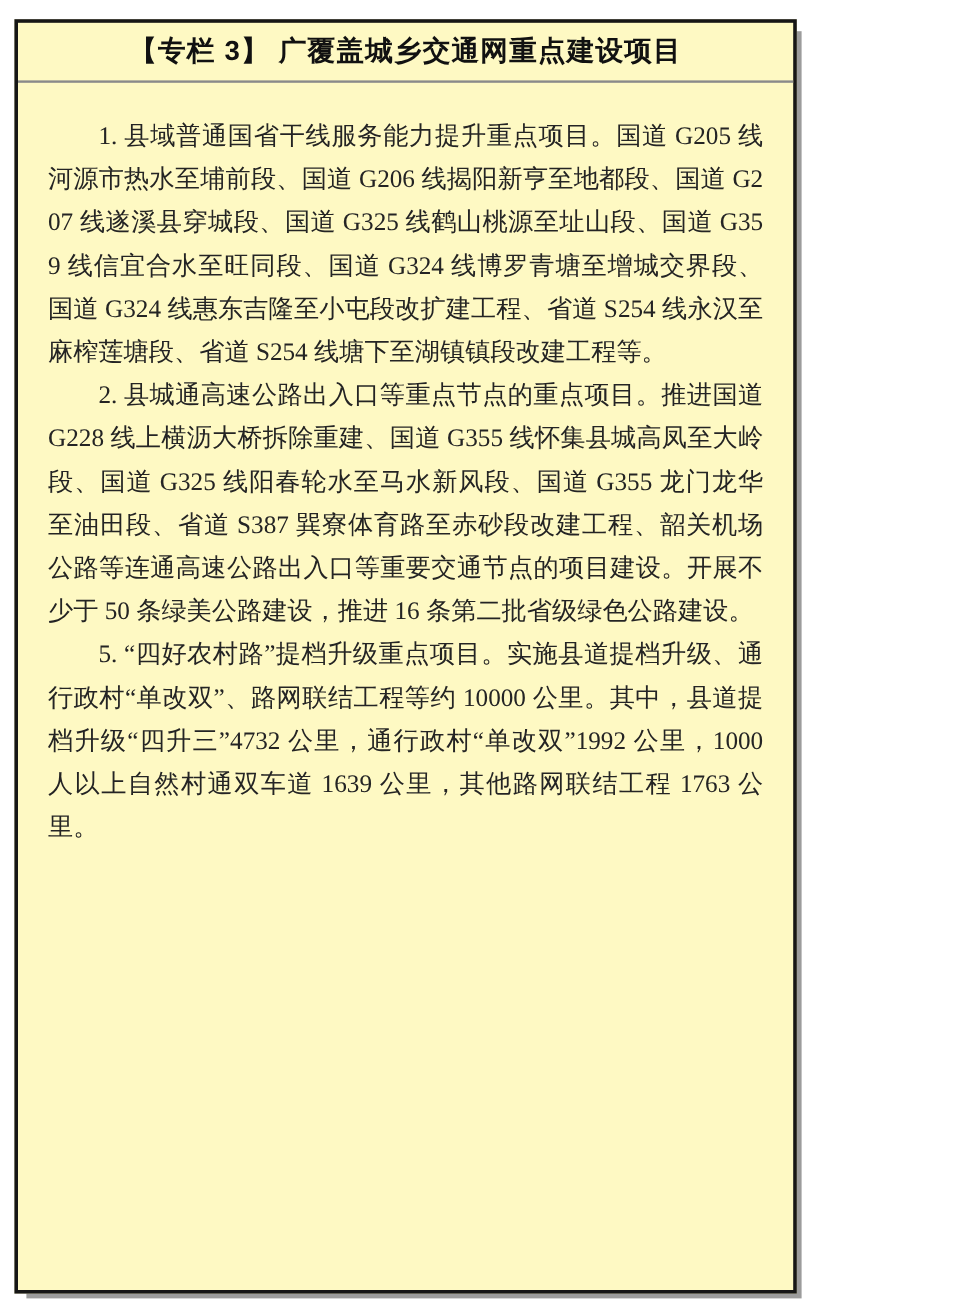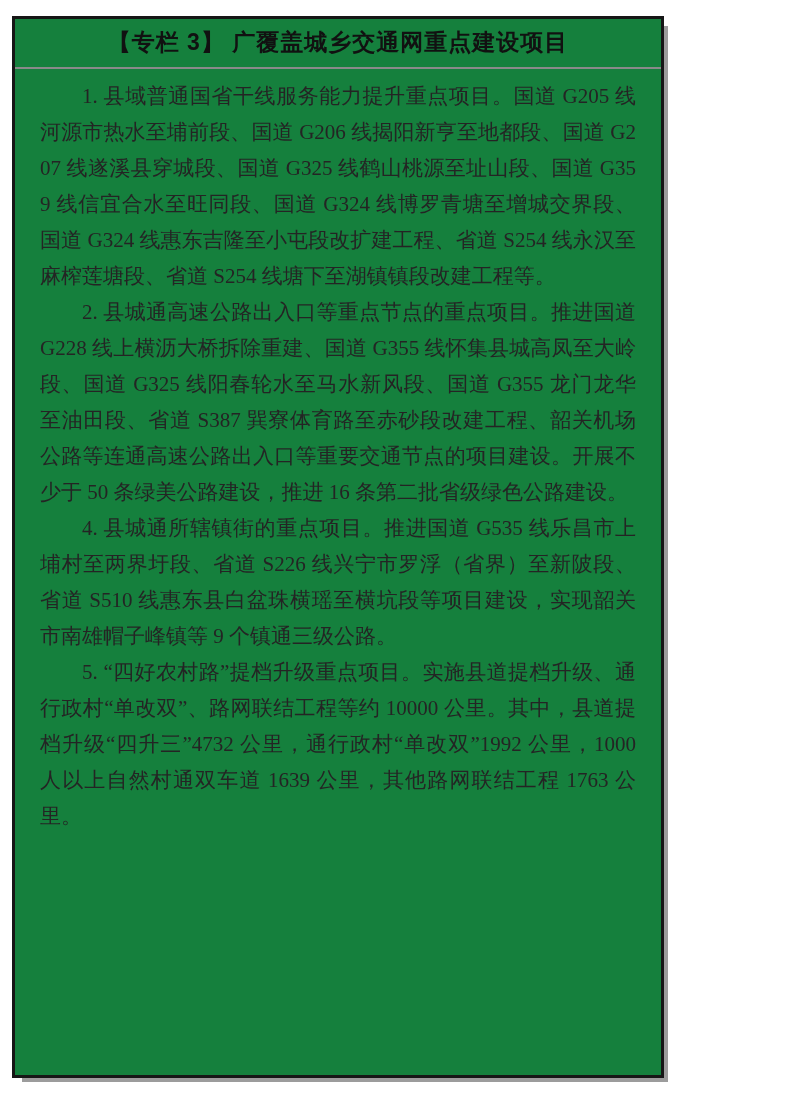--- a/index.html
+++ b/index.html
@@ -14,40 +14,40 @@
     background: #ffffff;
     overflow: hidden;
   }
   .panel {
     position: absolute;
     left: 12px;
     top: 16px;
     width: 652px;
     height: 1062px;
     box-sizing: border-box;
-    background: #15803d;
+    background: #fef9c3;
     border: 3px solid #161616;
     box-shadow: 7px 7px 0 -3px #9c9c9c;
   }
   .panel-header {
     box-sizing: border-box;
     height: 50px;
     line-height: 47px;
     text-align: center;
     font-family: "Liberation Sans", sans-serif;
     font-weight: bold;
     font-size: 23px;
     letter-spacing: 1px;
     color: #111111;
     border-bottom: 2px solid #8a8a8a;
     white-space: nowrap;
   }
   .panel-body {
     box-sizing: border-box;
-    padding: 9px 25px 0 25px;
+    padding: 26px 25px 0 25px;
     font-family: "Liberation Serif", serif;
     font-size: 21px;
     line-height: 36px;
     color: #242424;
     text-align: justify;
   }
   .panel-body p {
     margin: 0;
     padding: 0;
     text-indent: 2em;
@@ -56,17 +56,16 @@
 </style>
 </head>
 <body>
 
 <div class="page">
   <div class="panel">
     <div class="panel-header">【专栏 3】 广覆盖城乡交通网重点建设项目</div>
     <div class="panel-body">
       <p>1. 县域普通国省干线服务能力提升重点项目。国道 G205 线河源市热水至埔前段、国道 G206 线揭阳新亨至地都段、国道 G207 线遂溪县穿城段、国道 G325 线鹤山桃源至址山段、国道 G359 线信宜合水至旺同段、国道 G324 线博罗青塘至增城交界段、国道 G324 线惠东吉隆至小屯段改扩建工程、省道 S254 线永汉至麻榨莲塘段、省道 S254 线塘下至湖镇镇段改建工程等。</p>
       <p>2. 县城通高速公路出入口等重点节点的重点项目。推进国道 G228 线上横沥大桥拆除重建、国道 G355 线怀集县城高凤至大岭段、国道 G325 线阳春轮水至马水新风段、国道 G355 龙门龙华至油田段、省道 S387 巽寮体育路至赤砂段改建工程、韶关机场公路等连通高速公路出入口等重要交通节点的项目建设。开展不少于 50 条绿美公路建设，推进 16 条第二批省级绿色公路建设。</p>
-      <p>4. 县城通所辖镇街的重点项目。推进国道 G535 线乐昌市上埔村至两界圩段、省道 S226 线兴宁市罗浮（省界）至新陂段、省道 S510 线惠东县白盆珠横瑶至横坑段等项目建设，实现韶关市南雄帽子峰镇等 9 个镇通三级公路。</p>
       <p>5. “四好农村路”提档升级重点项目。实施县道提档升级、通行政村“单改双”、路网联结工程等约 10000 公里。其中，县道提档升级“四升三”4732 公里，通行政村“单改双”1992 公里，1000 人以上自然村通双车道 1639 公里，其他路网联结工程 1763 公里。</p>
     </div>
   </div>
 </div>
 
 </body></html>

